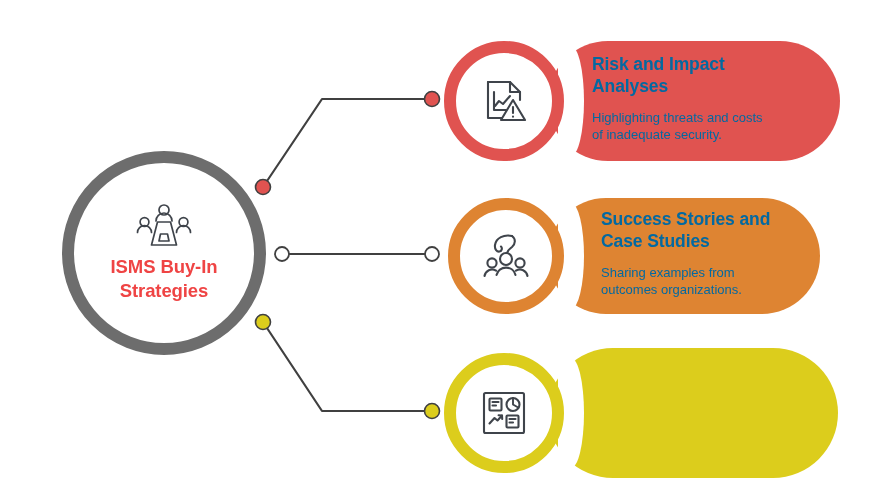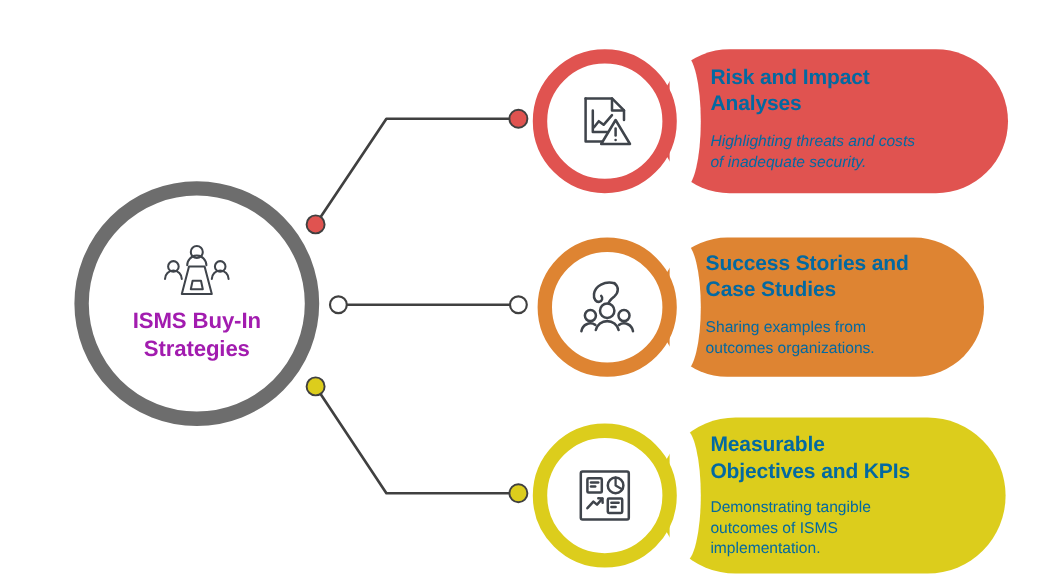--- a/index.html
+++ b/index.html
@@ -38,21 +38,21 @@
   }
   .hub-icon {
     width: 62px;
     height: 46px;
     margin-bottom: 6px;
     display: block;
   }
   .hub-label {
     font-size: 18.5px;
     font-weight: bold;
-    color: #a21caf;
+    color: #ef4444;
     line-height: 1.28;
     text-align: center;
     letter-spacing: -0.1px;
     white-space: pre-line;
   }
 
   
   .connectors {
     position: absolute;
     left: 0;
@@ -114,29 +114,29 @@
     margin: 0;
   }
 
   
   #card-risk            { left: 444px; top: 41px;  width: 396px; height: 120px; }
   #card-risk .card-pill { left: 104px; width: 292px; }
   #card-risk .card-ring { left: 0px;  top: 0px;  width: 120px; height: 120px; border: 12px solid #e05350; }
   #card-risk .card-ring-gap { left: 114px; top: 5px; width: 26px; height: 110px; background: #ffffff;
                               border-radius: 0 50% 50% 0 / 0 50% 50% 0; }
   #card-risk .card-text { left: 148px; top: 12px; width: 230px; }
-  #card-risk .card-desc { margin-top: 11px; font-style: italic; }
+  #card-risk .card-desc { margin-top: 11px; }
 
   
   #card-success            { left: 448px; top: 198px; width: 372px; height: 116px; }
   #card-success .card-pill { left: 100px; width: 272px; }
   #card-success .card-ring { left: 0px; top: 0px; width: 116px; height: 116px; border: 12px solid #de8432; }
   #card-success .card-ring-gap { left: 110px; top: 5px; width: 26px; height: 106px; background: #ffffff;
                                  border-radius: 0 50% 50% 0 / 0 50% 50% 0; }
-  #card-success .card-text { left: 140px; top: 10px; width: 220px; }
+  #card-success .card-text { left: 153px; top: 10px; width: 220px; }
   #card-success .card-desc { margin-top: 11px; }
 
   
   #card-kpi            { left: 444px; top: 348px; width: 394px; height: 130px; }
   #card-kpi .card-pill { left: 104px; width: 290px; }
   #card-kpi .card-ring { left: 0px; top: 5px; width: 120px; height: 120px; border: 12px solid #dccd1c; }
   #card-kpi .card-ring-gap { left: 114px; top: 10px; width: 26px; height: 110px; background: #ffffff;
                              border-radius: 0 50% 50% 0 / 0 50% 50% 0; }
   #card-kpi .card-text { left: 148px; top: 11px; width: 232px; }
   #card-kpi .card-desc { margin-top: 10px; }
@@ -252,22 +252,15 @@
         <path d="M 33 15.5 L 33 9 M 33 15.5 L 38.6 18.8" stroke-width="1.9"></path>
 
         <path d="M 9.5 34.5 L 14.5 29 L 17.5 31.5 L 22 26.5"></path>
         <path d="M 22 26.5 L 18.6 26.3 M 22 26.5 L 22.2 30"></path>
 
         <rect x="26.5" y="26.5" width="12" height="12" rx="1"></rect>
         <path d="M 29.5 30 L 35.5 30"></path>
         <path d="M 29.5 33.5 L 33 33.5"></path>
       </svg>
     </div>
-    <div class="card-text">
-      <p class="card-title">Measurable
-Objectives and KPIs</p>
-      <p class="card-desc">Demonstrating tangible
-outcomes of ISMS
-implementation.</p>
-    </div>
   </div>
 
 </div>
 
 </body></html>

